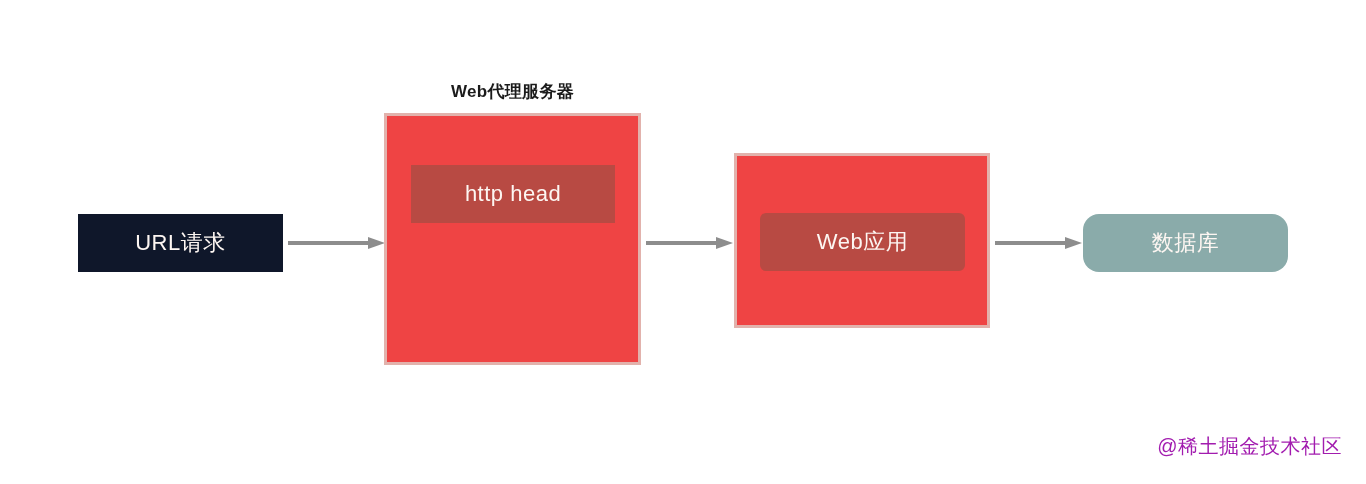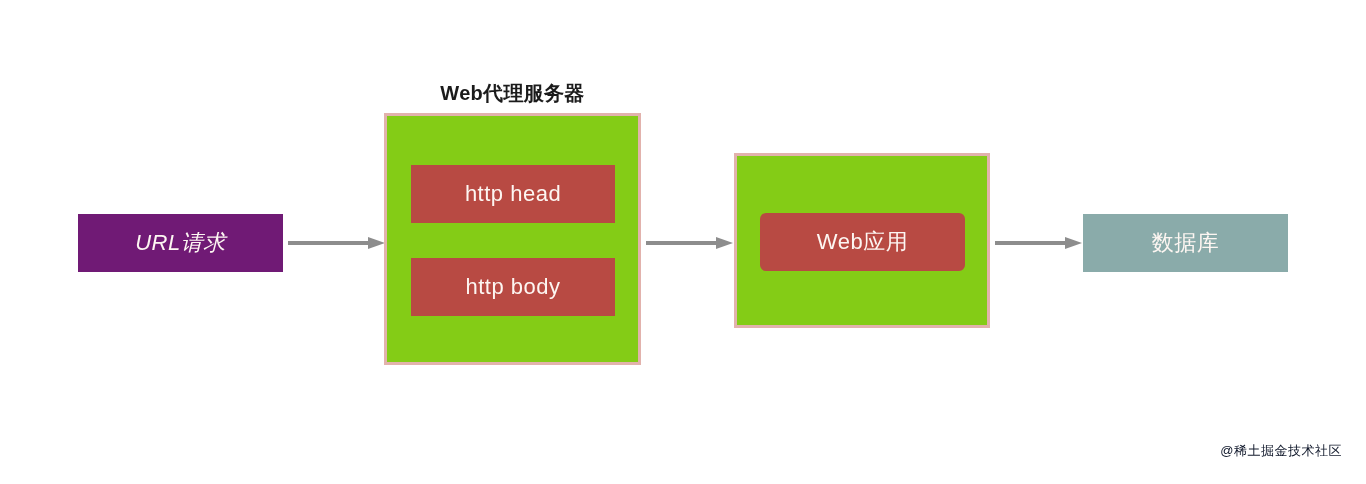--- a/index.html
+++ b/index.html
@@ -14,21 +14,21 @@
     position: relative;
     width: 1366px;
     height: 484px;
     background: #ffffff;
     overflow: hidden;
   }
 
   
   .caption {
     position: absolute;
-    font-size: 20px;
+    font-size: 17px;
     font-weight: bold;
     color: #1b1b1b;
     letter-spacing: 0.3px;
     white-space: nowrap;
     text-align: center;
     line-height: 1;
   }
 
   
   .node {
@@ -36,45 +36,45 @@
     display: flex;
     align-items: center;
     justify-content: center;
     color: #fdf6f2;
     font-size: 22px;
     font-weight: normal;
     letter-spacing: 0.5px;
     white-space: nowrap;
     box-sizing: border-box;
   }
-  .node-user      { background: #701a75; font-style: italic; }
+  .node-user      { background: #0f172a; }
   .node-red       { background: #b84a43; }
   .node-db        { background: #8aabaa; }
 
   
   .container-box {
     position: absolute;
-    background: #84cc16;
+    background: #ef4444;
     box-sizing: border-box;
     border: 3px solid #e2b2ac;
   }
 
   
   .arrow {
     position: absolute;
     height: 12px;
     display: block;
   }
   .arrow svg { display: block; overflow: visible; }
 
   
   .watermark {
     position: absolute;
-    font-size: 13px;
-    color: #0f172a;
+    font-size: 20px;
+    color: #a21caf;
     white-space: nowrap;
     letter-spacing: 0.5px;
   }
 </style>
 </head>
 <body>
 
 <div id="canvas">
 
 
@@ -90,23 +90,20 @@
   </div>
 
   <div class="caption" style="left:384px; top:83px; width:257px;">Web代理服务器</div>
 
   <div class="container-box" style="left:384px; top:113px; width:257px; height:252px;">
 
     <div class="node node-red" style="left:24px; top:49px; width:204px; height:58px;">
       <span>http head</span>
     </div>
 
-    <div class="node node-red" style="left:24px; top:142px; width:204px; height:58px;">
-      <span>http body</span>
-    </div>
   </div>
 
   <div class="arrow" style="left:646px; top:237px; width:87px;">
     <svg width="87" height="12" viewBox="0 0 87 12">
       <line x1="0" y1="6" x2="72" y2="6" stroke="#8d8d8d" stroke-width="4"></line>
       <polygon points="70,0 87,6 70,12" fill="#8d8d8d"></polygon>
     </svg>
   </div>
 
 
@@ -117,19 +114,19 @@
     </div>
   </div>
 
   <div class="arrow" style="left:995px; top:237px; width:87px;">
     <svg width="87" height="12" viewBox="0 0 87 12">
       <line x1="0" y1="6" x2="72" y2="6" stroke="#8d8d8d" stroke-width="4"></line>
       <polygon points="70,0 87,6 70,12" fill="#8d8d8d"></polygon>
     </svg>
   </div>
 
-  <div class="node node-db" style="left:1083px; top:214px; width:205px; height:58px;">
+  <div class="node node-db" style="left:1083px; top:214px; width:205px; height:58px;border-radius:16px;">
     <span>数据库</span>
   </div>
 
   <div class="watermark" style="right:24px; bottom:24px;">@稀土掘金技术社区</div>
 
 </div>
 
 </body></html>

